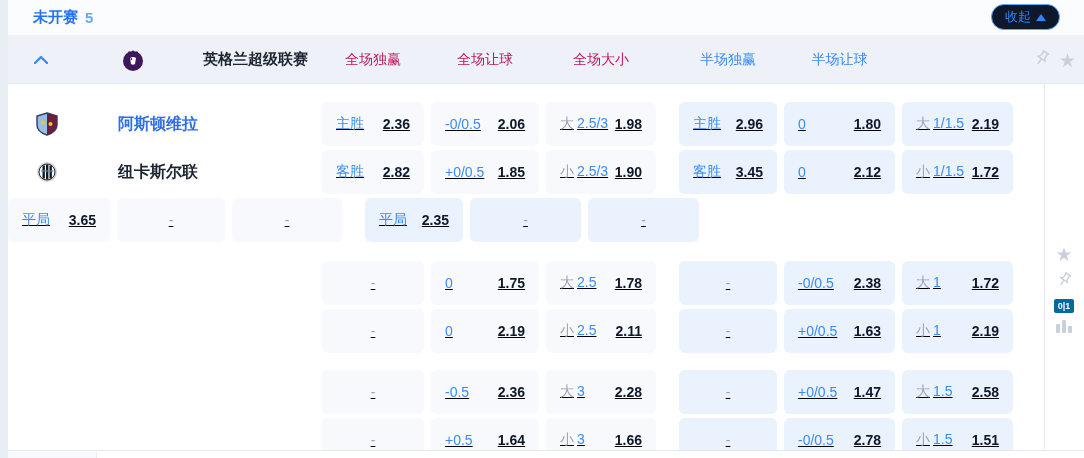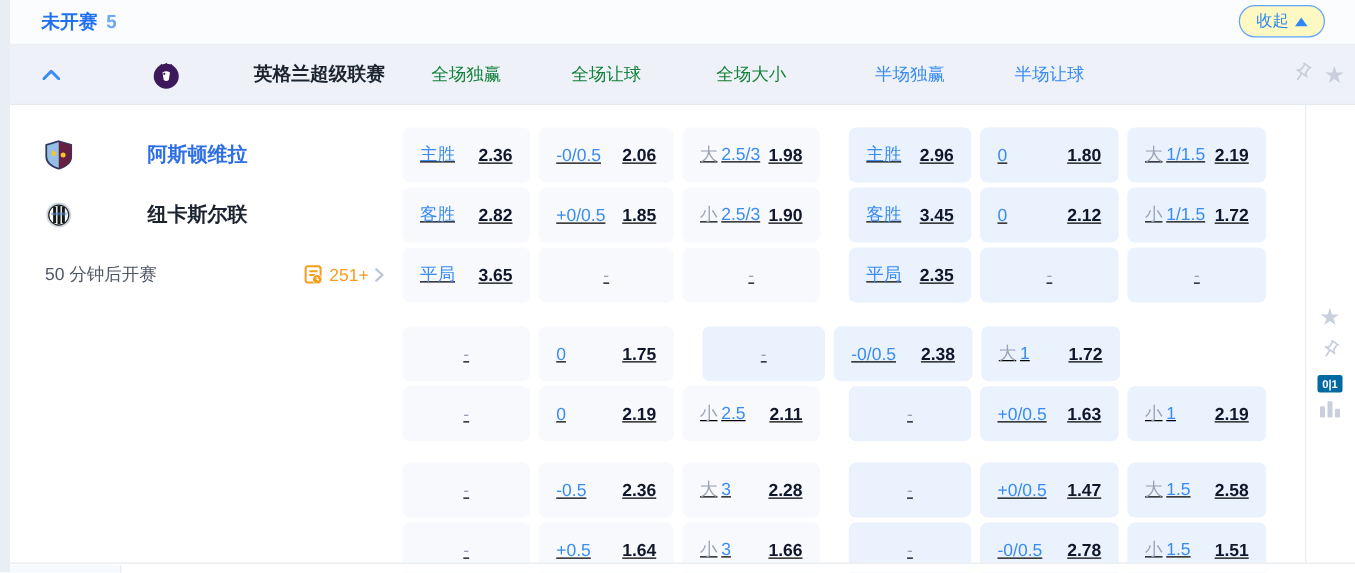--- a/index.html
+++ b/index.html
@@ -7,35 +7,35 @@
     font-family:"Liberation Sans","DejaVu Sans",sans-serif; }
   .page { position:relative; width:1084px; height:458px; background:#fff; }
   .left-strip { position:absolute; left:0; top:0; width:8px; height:458px; background:#e9edf4; }
 
   
   .topbar { position:absolute; left:8px; top:0; right:0; height:36px; background:#fbfcfe;
     border-bottom:1px solid #edf0f5; display:flex; align-items:center; }
   .status { margin-left:25px; font-size:15px; font-weight:bold; color:#2270f2; }
   .status-count { margin-left:7px; font-size:15px; font-weight:bold; color:#6aa7f7; }
   .collapse-btn { position:absolute; right:24px; top:4px; height:26px; padding:0 13px;
-    border:1px solid #5fa4f6; border-radius:14px; background:#fef9c3; color:#2f86f4;
+    border:1px solid #5fa4f6; border-radius:14px; background:#0f172a; color:#2f86f4;
     font-size:13px; display:flex; align-items:center; gap:5px; cursor:pointer; }
   .tri-up { width:0; height:0; border-left:5px solid transparent; border-right:5px solid transparent;
     border-bottom:7px solid #2f86f4; }
 
   
   .league-header { position:absolute; left:8px; top:36px; right:0; height:48px; background:#eef2f8;
     border-bottom:1px solid #e4e9f0; display:flex; align-items:center; }
   .team-col { width:314px; flex:0 0 314px; display:flex; align-items:center;gap:48px; }
   .chev-up { margin-left:22px; width:22px; display:flex; justify-content:center; }
   .league-logo { margin-left:22px; width:22px; height:24px; }
   .league-name { margin-left:11px; font-size:15px; font-weight:bold; color:#1c2430; }
   .hcell { height:48px; display:flex; align-items:center; justify-content:center;
     font-size:14px; margin-left:7px; }
-  .hcell.full { color:#15803d; }
+  .hcell.full { color:#be185d; }
   .hcell.half { color:#3a8bf2; }
   .header-rail { position:absolute; right:8px; top:0; height:48px; display:flex; align-items:center; gap:8px; }
   .gray-ic { color:#c9d0dc; fill:#c9d0dc; }
 
   
   .c0 { width:102px; flex:0 0 102px; margin-left:0 !important; }
   .c1 { width:108px; flex:0 0 108px; }
   .c2 { width:110px; flex:0 0 110px; }
   .c3 { width:98px;  flex:0 0 98px;  margin-left:23px !important; }
   .c4 { width:111px; flex:0 0 111px; }
@@ -210,37 +210,20 @@
               <span class="lbl">0</span>
               <span class="val">2.12</span>
             </div>
             <div class="cell c5 ht">
               <span class="lbl"><i class="pre">小</i>1/1.5</span>
               <span class="val">1.72</span>
             </div>
           </div>
       </div>
       <div class="orow">
-        <div class="team-col meta-line">
-          <span class="start-info">50 分钟后开赛</span>
-          <span class="markets">
-            <svg width="16" height="16" viewBox="0 0 16 16">
-              <rect x="1.5" y="1" width="12" height="13" rx="2" fill="none" stroke="#f79c1d" stroke-width="1.6"></rect>
-              <line x1="4.5" y1="5" x2="11" y2="5" stroke="#f79c1d" stroke-width="1.5"></line>
-              <line x1="4.5" y1="8" x2="9" y2="8" stroke="#f79c1d" stroke-width="1.5"></line>
-              <circle cx="10.8" cy="11.4" r="4" fill="#fff"></circle>
-              <circle cx="10.8" cy="11.4" r="3.4" fill="#f79c1d"></circle>
-              <polyline points="10.8,9.6 10.8,11.4 12.2,12.2" fill="none" stroke="#fff" stroke-width="1.1"></polyline>
-            </svg>
-            <span class="markets-count">251+</span>
-            <svg width="9" height="12" viewBox="0 0 9 12">
-              <polyline points="2,1.5 7,6 2,10.5" fill="none" stroke="#b9c6da" stroke-width="1.8" stroke-linecap="round" stroke-linejoin="round"></polyline>
-            </svg>
-          </span>
-        </div>
         <div class="cells">
             <div class="cell c0 ft">
               <span class="lbl">平局</span>
               <span class="val">3.65</span>
             </div>
             <div class="cell c1 ft dash">
               <span class="dsh">-</span>
             </div>
             <div class="cell c2 ft dash">
               <span class="dsh">-</span>
@@ -262,20 +245,24 @@
     <div class="grp grp2">
       <div class="orow">
           <div class="team-col"></div>
           <div class="cells">
             <div class="cell c0 ft dash">
               <span class="dsh">-</span>
             </div>
             <div class="cell c1 ft">
               <span class="lbl">0</span>
               <span class="val">1.75</span>
+            </div>
+            <div class="cell c2 ft">
+              <span class="lbl"><i class="pre">大</i>2.5</span>
+              <span class="val">1.78</span>
             </div>
             <div class="cell c3 ht dash">
               <span class="dsh">-</span>
             </div>
             <div class="cell c4 ht">
               <span class="lbl">-0/0.5</span>
               <span class="val">2.38</span>
             </div>
             <div class="cell c5 ht">
               <span class="lbl"><i class="pre">大</i>1</span>

